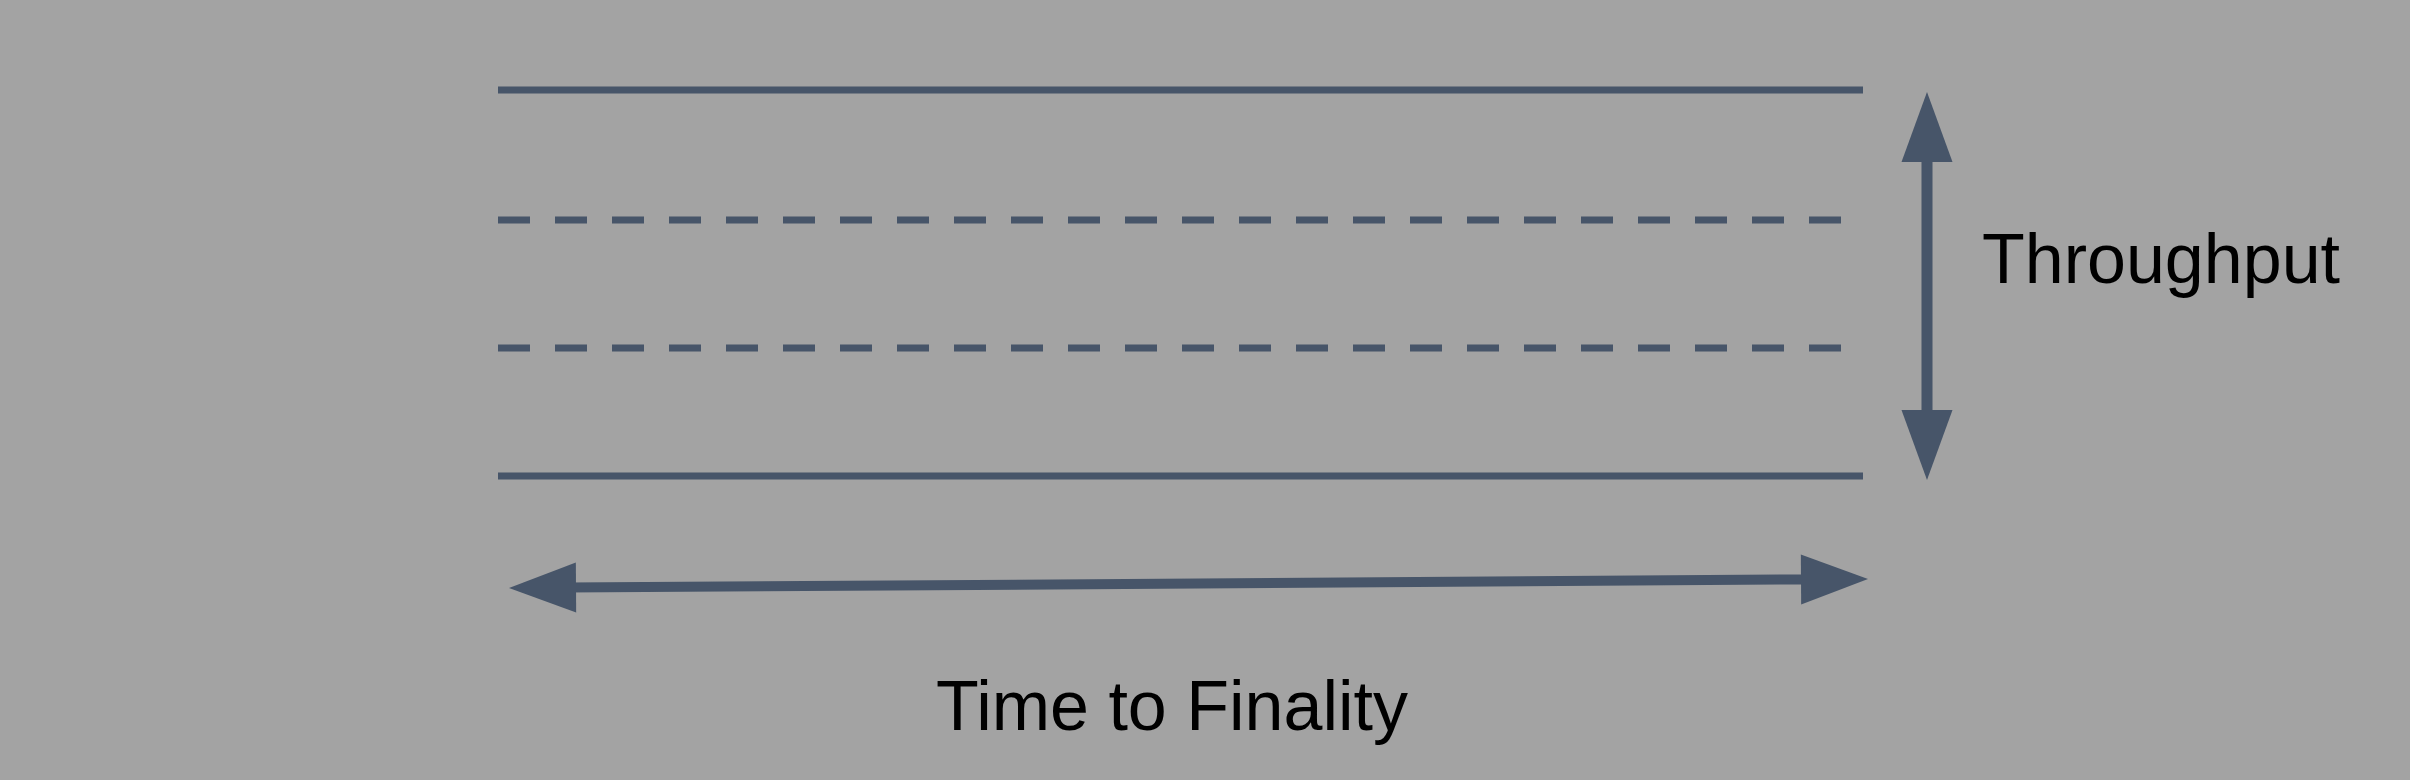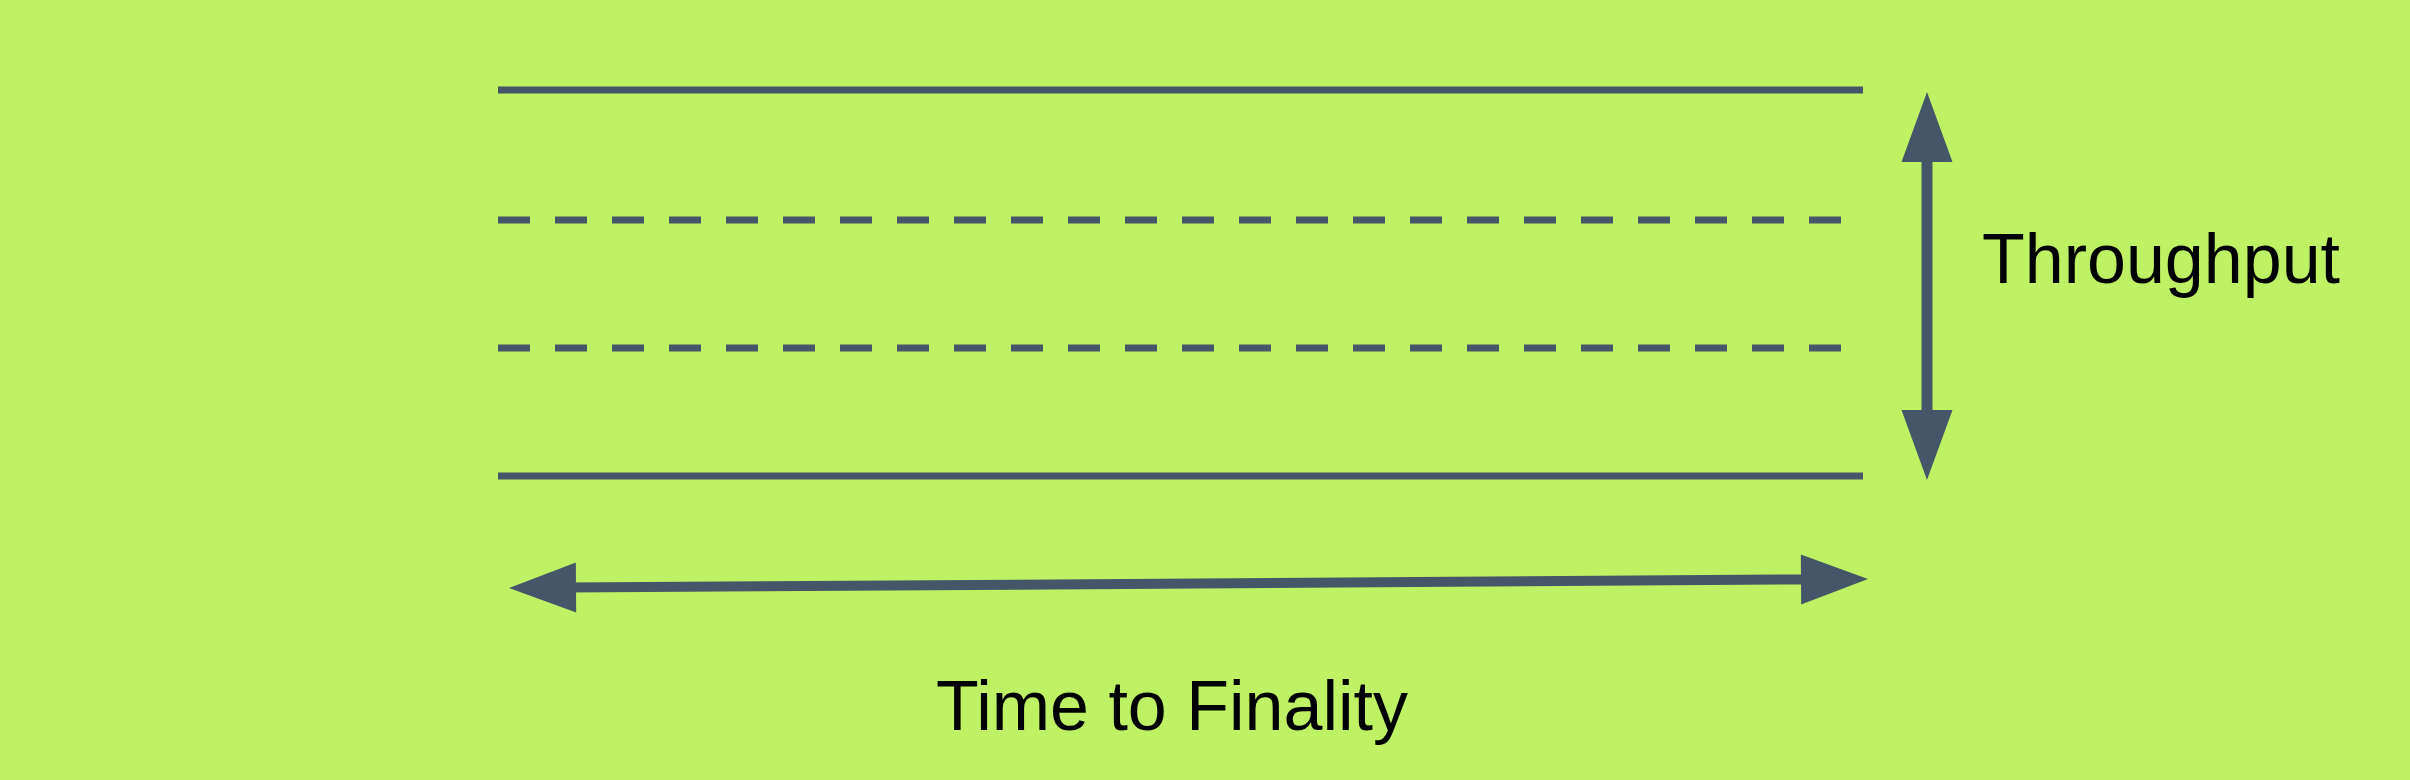--- a/index.html
+++ b/index.html
@@ -4,21 +4,21 @@
 <style>
   html, body {
     margin: 0;
     padding: 0;
     background: #ffffff;
   }
   .canvas {
     position: relative;
     width: 2410px;
     height: 780px;
-    background: #bef264;
+    background: #a3a3a3;
     overflow: hidden;
     font-family: "Liberation Sans", sans-serif;
   }
   .canvas svg {
     position: absolute;
     left: 0;
     top: 0;
   }
   svg text {
     font-family: "Liberation Sans", sans-serif;

